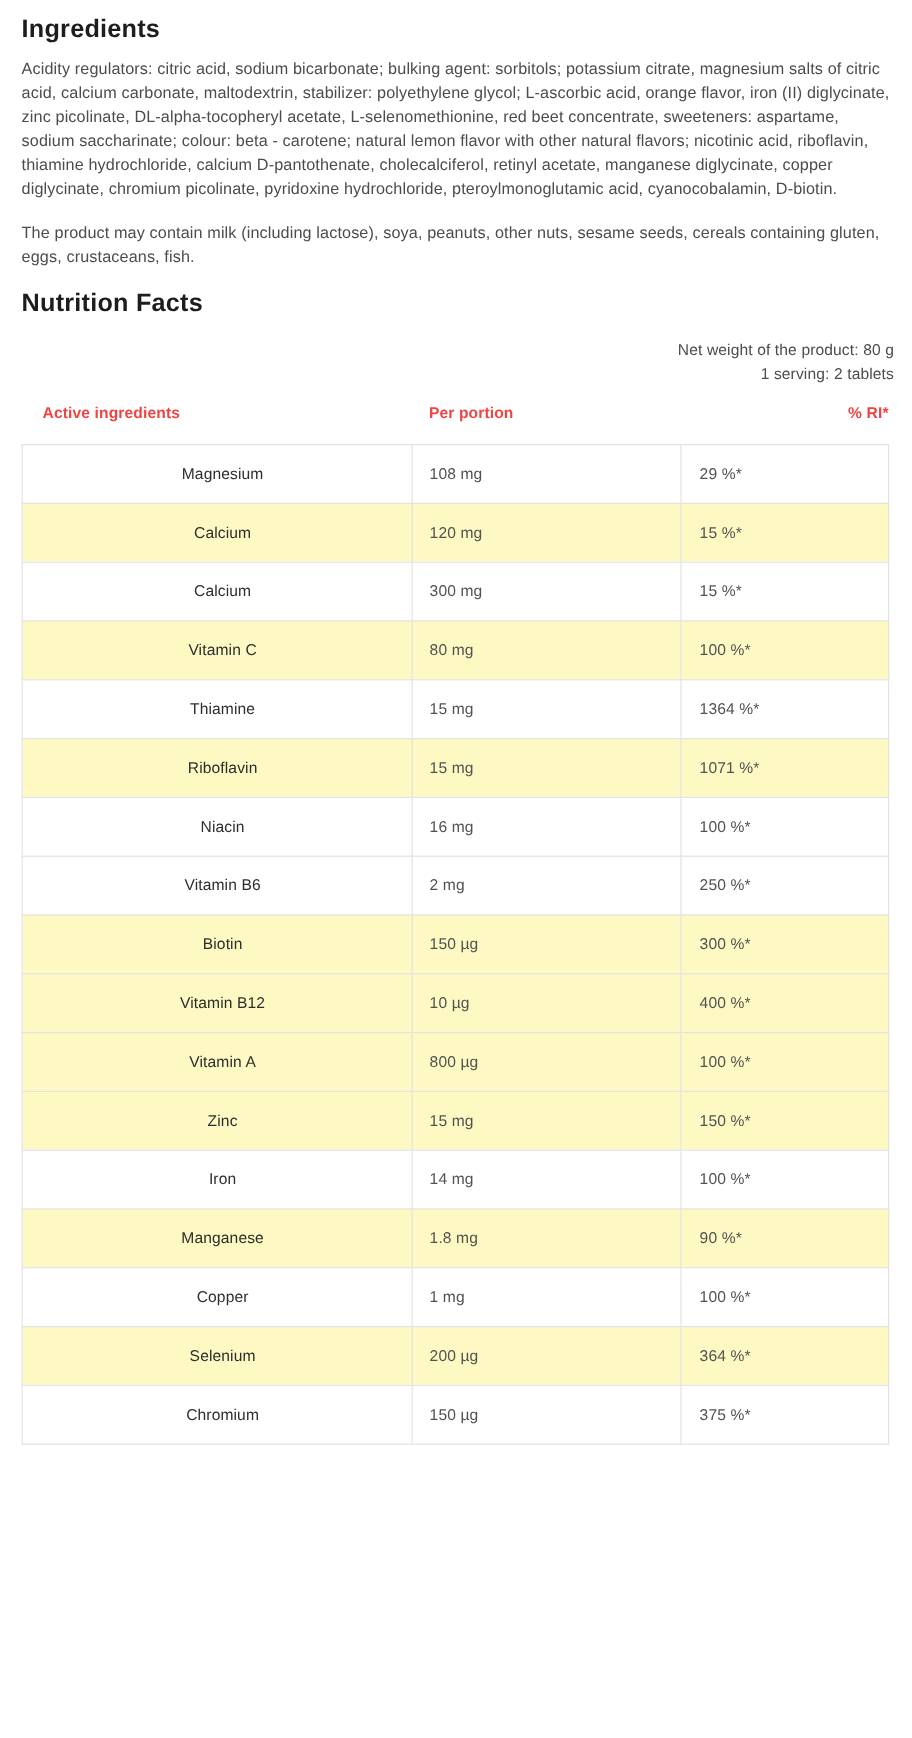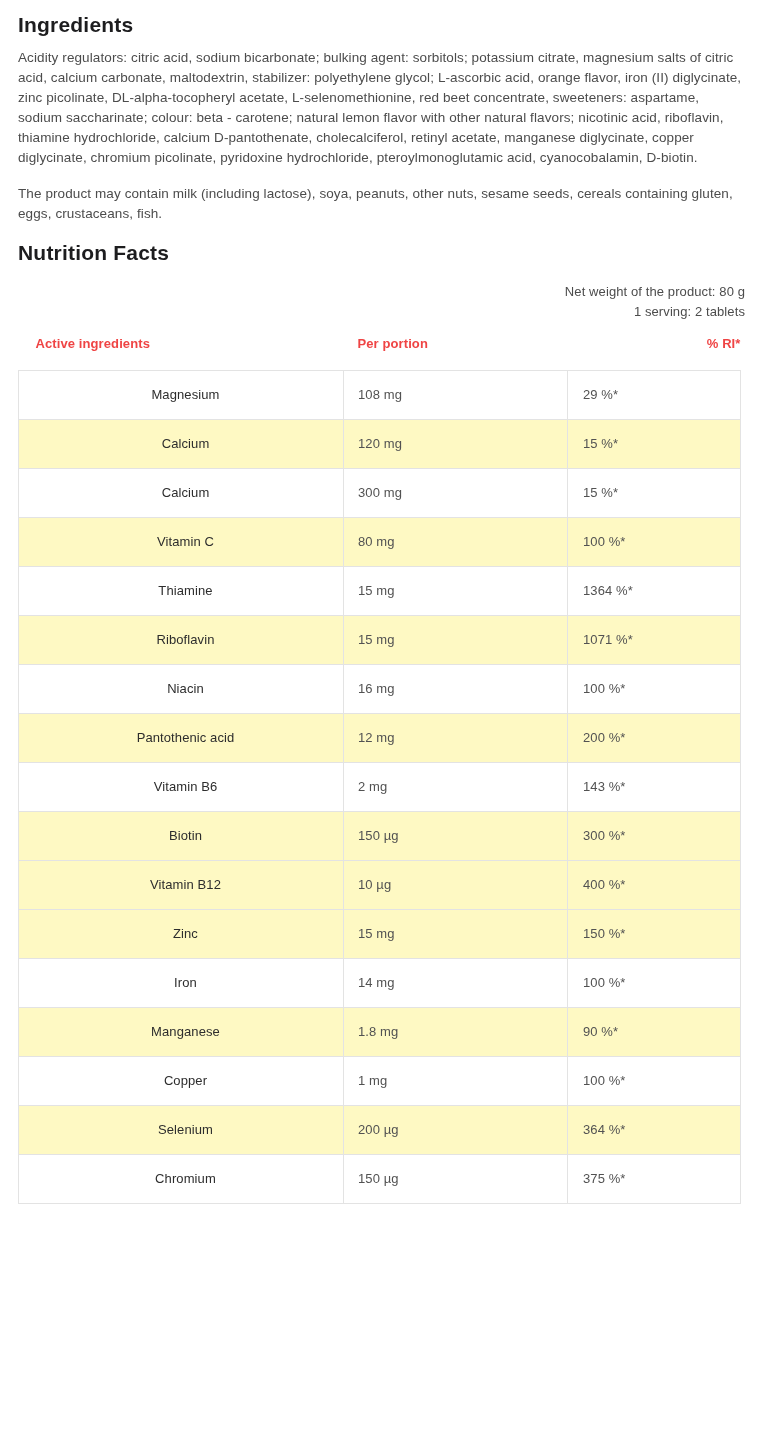--- a/index.html
+++ b/index.html
@@ -149,41 +149,41 @@
         <tr class="alt">
           <td class="cell-name">Riboflavin</td>
           <td class="cell-portion">15 mg</td>
           <td class="cell-ri">1071 %*</td>
         </tr>
         <tr>
           <td class="cell-name">Niacin</td>
           <td class="cell-portion">16 mg</td>
           <td class="cell-ri">100 %*</td>
         </tr>
-        <tr class="alt">
-          <td class="cell-name">Pantothenic acid</td>
-          <td class="cell-portion">12 mg</td>
-          <td class="cell-ri">200 %*</td>
-        </tr>
         <tr>
           <td class="cell-name">Vitamin B6</td>
           <td class="cell-portion">2 mg</td>
-          <td class="cell-ri">143 %*</td>
+          <td class="cell-ri">250 %*</td>
         </tr>
         <tr class="alt">
           <td class="cell-name">Biotin</td>
           <td class="cell-portion">150 µg</td>
           <td class="cell-ri">300 %*</td>
         </tr>
         <tr class="alt">
           <td class="cell-name">Vitamin B12</td>
           <td class="cell-portion">10 µg</td>
           <td class="cell-ri">400 %*</td>
         </tr>
         <tr class="alt">
+          <td class="cell-name">Vitamin A</td>
+          <td class="cell-portion">800 µg</td>
+          <td class="cell-ri">100 %*</td>
+        </tr>
+        <tr class="alt">
           <td class="cell-name">Zinc</td>
           <td class="cell-portion">15 mg</td>
           <td class="cell-ri">150 %*</td>
         </tr>
         <tr>
           <td class="cell-name">Iron</td>
           <td class="cell-portion">14 mg</td>
           <td class="cell-ri">100 %*</td>
         </tr>
         <tr class="alt">

